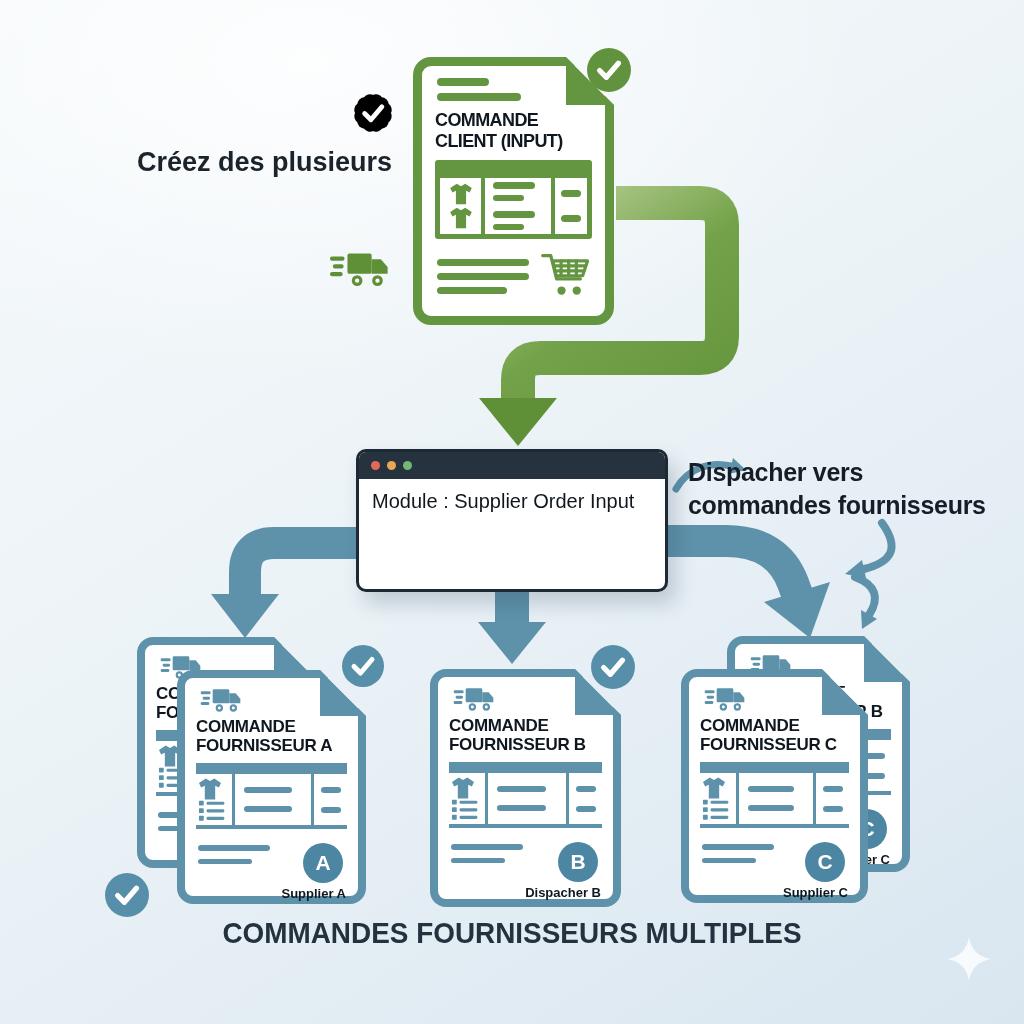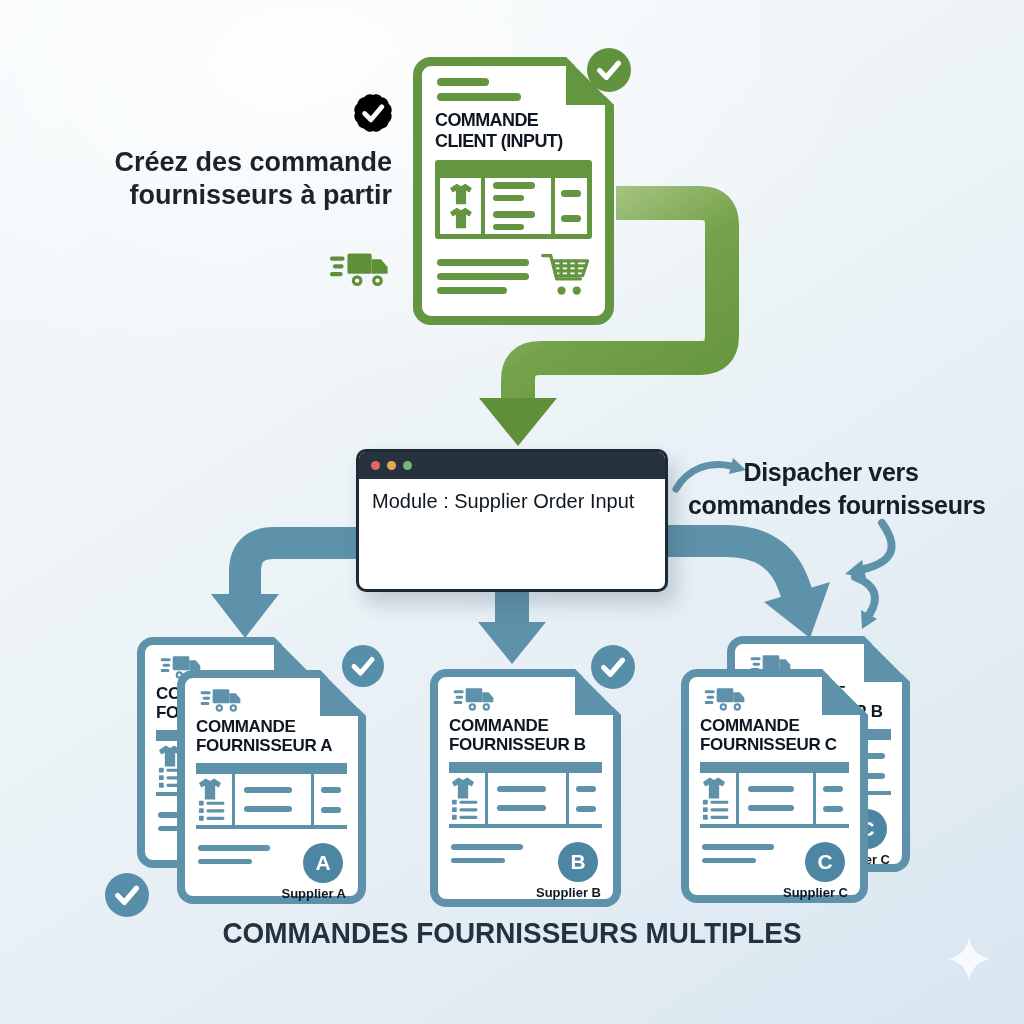--- a/index.html
+++ b/index.html
@@ -71,21 +71,21 @@
   .toplines .line { height:8px; }
 
   
   .tagline { left:80px; top:146px; width:312px; text-align:right; z-index:2;
              font-weight:700; font-size:27px; line-height:33px; color:#1b232b; }
   .tagline span { display:block; white-space:nowrap; }
   .main-title { left:63px; top:326px; z-index:2; color:#1f2e3e; }
   .mt1 { font-weight:400; font-size:49px; line-height:55px; letter-spacing:1.5px; color:#243342; }
   .mt2 { font-weight:700; font-size:53px; line-height:58px; letter-spacing:0.5px; }
   .mt3 { font-weight:700; font-size:41px; line-height:48px; letter-spacing:0.5px; }
-  .dispatch { left:688px; top:456px; width:286px; text-align:center; z-index:2;
+  .dispatch { left:688px; top:456px; width:286px; text-align:left; z-index:2;
               font-weight:700; font-size:25px; line-height:33px; letter-spacing:-0.3px; color:#151d26; }
   .dispatch span { display:block; white-space:nowrap; }
   .bottom-title { left:0; top:916px; width:1024px; text-align:center; z-index:2;
                   font-weight:700; font-size:30px; color:#23323e; transform:scaleX(.93); letter-spacing:0; }
 
   
   .window { left:356px; top:449px; width:312px; height:143px; z-index:3; position:absolute;
             box-sizing:border-box; background:#fff; border:3px solid #1d2935; border-radius:10px;
             box-shadow:8px 12px 20px rgba(40,65,85,.22); overflow:hidden; }
   .winbar { height:27px; background:#26333f; display:flex; align-items:center; padding-left:12px; gap:7px; }
@@ -178,22 +178,21 @@
       <path d="M676 489 C688 468 710 461 731 466" fill="none" stroke-width="7" stroke-linecap="round"></path>
       <polygon points="729,474 733,458 746,470" stroke="none"></polygon>
       <path d="M882 523 C900 548 892 562 864 569" fill="none" stroke-width="8" stroke-linecap="round"></path>
       <polygon points="862,560 866,578 845,574" stroke="none"></polygon>
       <path d="M855 577 C876 585 880 598 869 615" fill="none" stroke-width="8" stroke-linecap="round"></path>
       <polygon points="877,619 861,610 862,629" stroke="none"></polygon>
     </g>
   </svg>
 
   <div class="abs tagline">
-    <span>Créez des commande</span>
-    <span>fournisseurs à partir</span>
+    <span>Créez des plusieurs</span>
   </div>
 
   <svg class="abs icon g-col" style="left:350px;top:90px;width:46px;height:46px;z-index:2;color:#5f9038">
       <use href="#i-seal"></use>
     </svg>
   <svg class="abs icon" style="left:330px;top:247px;width:62px;height:44px;z-index:2;color:#5f9038;fill:currentColor">
       <use href="#i-truck"></use>
     </svg>
 
 
@@ -377,21 +376,21 @@
         <div class="tb-c3">
             <span class="line"></span>
             <span class="line"></span>
           </div>
       </div>
     </div>
     <div class="foot">
       <span class="line fl1"></span>
         <span class="line fl2"></span>
       <div class="badge">B</div>
-      <div class="slabel">Supplier B</div>
+      <div class="slabel">Dispacher B</div>
     </div>
   </div>
   <svg class="check icon b-col" style="left:590px;top:644px;width:46px;height:46px;fill:currentColor">
       <use href="#i-check"></use>
     </svg>
 
   <div class="doc sdoc" style="left:727px;top:636px;width:183px;height:236px">
     <span class="fold"></span>
     <svg class="icon" style="width:52px;height:28px;fill:currentColor;color:var(--c)">
         <use href="#i-truck"></use>

